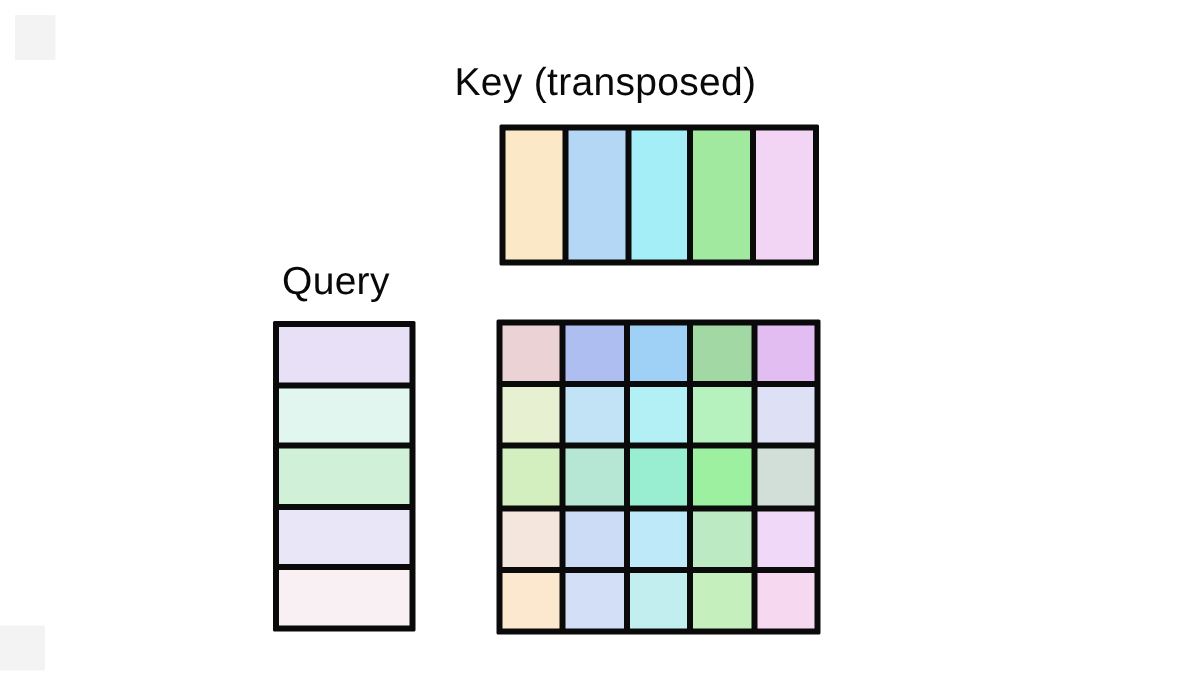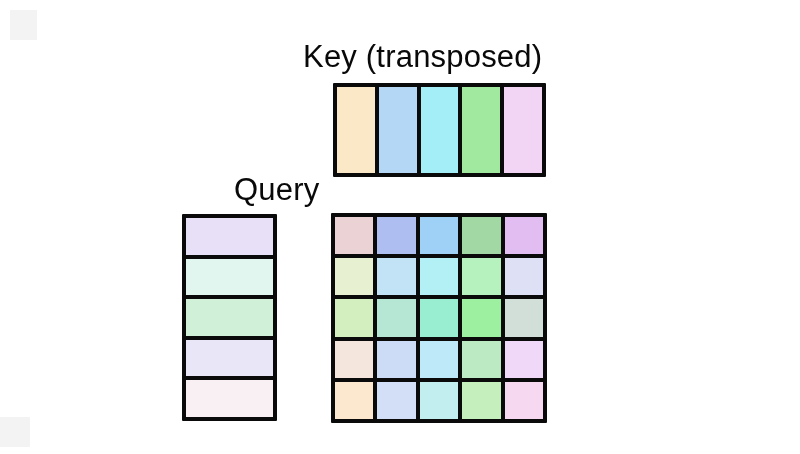--- a/index.html
+++ b/index.html
@@ -7,28 +7,28 @@
     width: 800px; height: 454px;
     background: #ffffff;
     font-family: "Liberation Sans", sans-serif;
     position: relative;
     overflow: hidden;
   }
   .stage { position: absolute; inset: 0; }
 
   .diagram-label {
     position: absolute;
-    font-size: 31px;
+    font-size: 26px;
     line-height: 1.0;
     color: #090909;
     white-space: nowrap;
     letter-spacing: 0.2px;
   }
   #key-title   { left: 303px; top: 41px; }
-  #query-title { left: 188px; top: 174px; margin-left: 46px; }
+  #query-title { left: 188px; top: 174px; }
 
   .grid-box {
     position: absolute;
     display: grid;
     box-sizing: border-box;
     background: #0a0a0a;   
     padding: 4px;
     gap: 4px;
     border-radius: 1px;
   }

